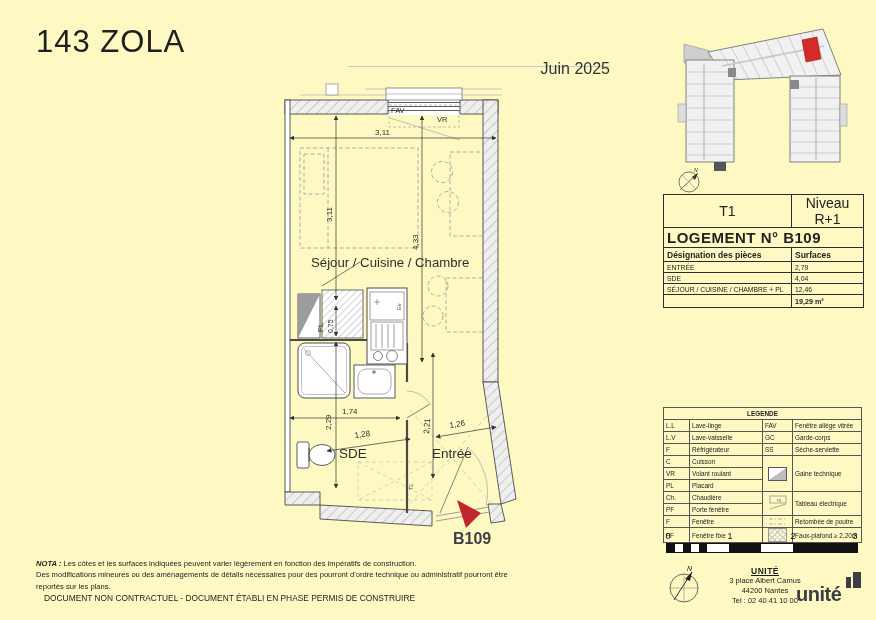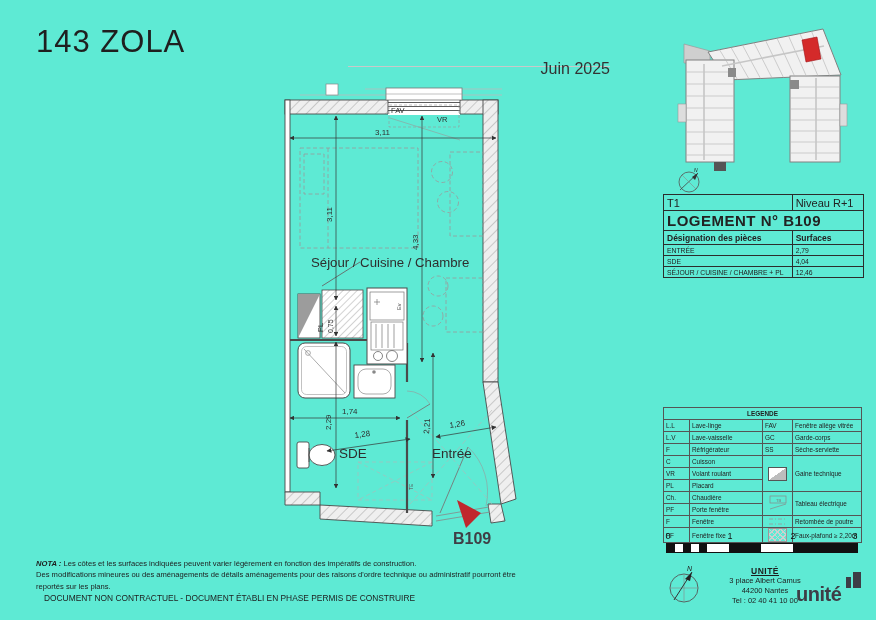--- a/index.html
+++ b/index.html
@@ -1,31 +1,31 @@
 <!DOCTYPE html>
 <html><head>
 <meta charset="utf-8">
 <style>
   html,body{margin:0;padding:0;background:#fff;}
-  #page{position:relative;width:876px;height:620px;background:#5eead4;overflow:hidden;
+  #page{position:relative;width:876px;height:620px;background:#fef9c3;overflow:hidden;
         font-family:"Liberation Sans",sans-serif;color:#222;}
   .abs{position:absolute;}
 
   
   #title{left:36px;top:24px;font-size:31px;font-weight:400;letter-spacing:1px;color:#1f1f1f;}
   #brand{left:348px;top:28px;width:262px;display:flex;align-items:center;justify-content:center;
          font-size:17px;font-weight:bold;letter-spacing:3px;color:#53535c;}
   #brand-rule{left:348px;top:66px;width:262px;border-top:1px solid #c9c9c9;height:0;}
   #brand-date{left:348px;top:60px;width:262px;text-align:right;font-size:16px;color:#333;}
 
   
   table{border-collapse:collapse;}
   #info-table{left:663px;top:194px;width:201px;}
   #info-table td{border:1px solid #2c2c2c;padding:0 3px;}
-  .it-r1{font-size:11px;height:15px;}
+  .it-r1{font-size:14px;height:15px;text-align:center;}
   .it-r2{font-size:15px;font-weight:bold;height:19px;text-align:left;letter-spacing:.5px;}
   .it-hdr{font-size:8.5px;height:13px;font-weight:bold;}
   .it-row{font-size:6.8px;height:10px;}
   .it-tot{font-size:7.2px;font-weight:bold;height:12px;}
 
   
   #legend-table{left:663px;top:407px;width:198px;table-layout:fixed;}
   #legend-table td{border:1px solid #555;padding:0 2px;font-size:6.4px;height:11px;overflow:hidden;white-space:nowrap;}
   #legend-title{font-size:9.5px;font-weight:bold;text-align:center;height:13px;}
   .lg-ic{text-align:center;vertical-align:middle;}
@@ -138,20 +138,24 @@
       <td class="it-row">2,79</td>
     </tr>
     <tr class="it-row">
       <td class="it-row">SDE</td>
       <td class="it-row">4,04</td>
     </tr>
     <tr class="it-row">
       <td class="it-row">SÉJOUR / CUISINE / CHAMBRE + PL</td>
       <td class="it-row">12,46</td>
     </tr>
+    <tr>
+      <td class="it-tot"></td>
+      <td class="it-tot">19,29 m²</td>
+    </tr>
   </tbody>
     </table>
 
   <table class="abs" id="legend-table">
     <colgroup>
         <col style="width:26px">
         <col style="width:73px">
         <col style="width:30px">
         <col style="width:69px">
       </colgroup>
@@ -397,21 +401,21 @@
     <text transform="translate(143,410) rotate(-90)" font-size="5" fill="#555">TE</text>
 
     <polygon points="187,420 211,433 196,448" fill="#c0272d"></polygon>
     <text x="183" y="464" font-size="16" font-weight="bold" fill="#3f3f46">B109</text>
   </svg>
   </div>
 
   <div class="abs" id="nota">
     <span class="bd">NOTA :</span>
     <span class="it">Les côtes et les surfaces indiquées peuvent varier légèrement en fonction des impératifs de construction.</span><br>
-    <span class="it">Des modifications mineures ou des aménagements de détails aménagements pour des raisons d'ordre technique ou administratif pourront être</span><br>
+    <span class="it">Des modifications mineures ou des aménagements de détails nécessaires pour des pourront d'ordre technique ou administratif pourront être</span><br>
     <span class="it">reportés sur les plans.</span><br>
     <span class="doc">DOCUMENT NON CONTRACTUEL - DOCUMENT ÉTABLI EN PHASE PERMIS DE CONSTRUIRE</span>
   </div>
 
   <div class="abs" style="left:664px;top:562px;width:40px;height:46px;">
     <svg width="40" height="46" viewBox="0 0 40 46">
       <circle cx="20" cy="26" r="14" fill="none" stroke="#555" stroke-width="0.9"></circle>
       <line x1="6" y1="26" x2="34" y2="26" stroke="#888" stroke-width="0.6"></line>
       <line x1="20" y1="12" x2="20" y2="40" stroke="#888" stroke-width="0.6"></line>
       <line x1="10" y1="38" x2="28" y2="10" stroke="#333" stroke-width="1"></line>

